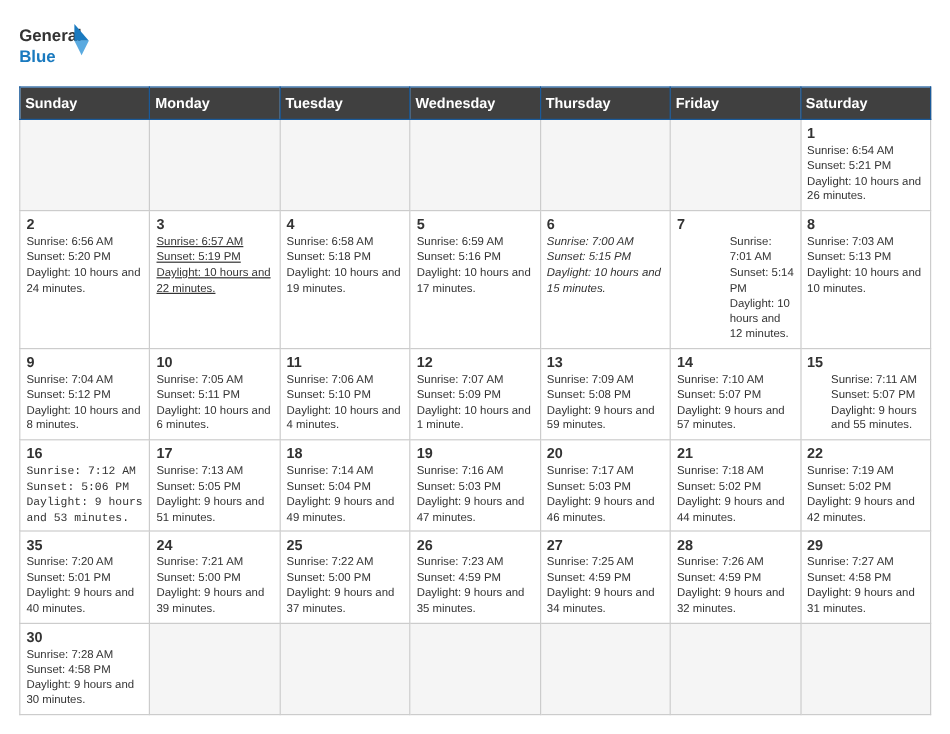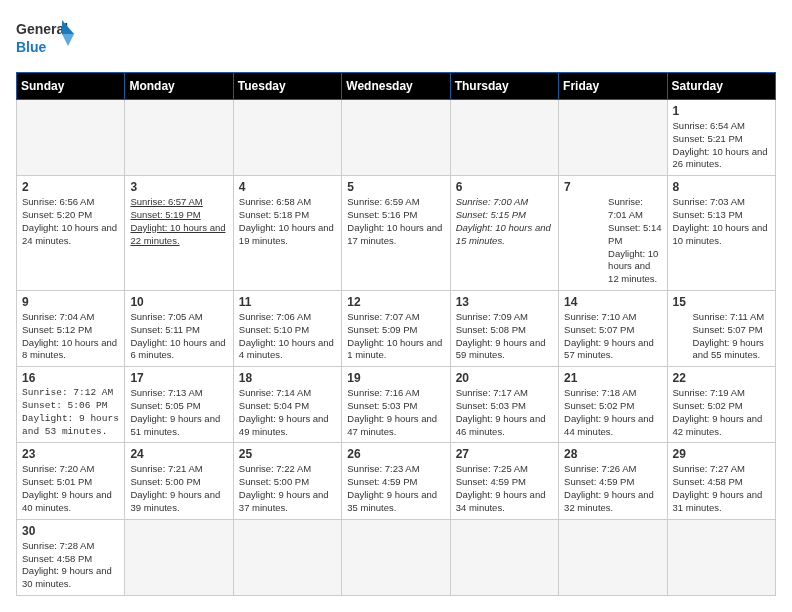--- a/index.html
+++ b/index.html
@@ -33,21 +33,21 @@
     .subtitle {
       font-size: 14px;
       color: #555;
     }
     .calendar {
       width: 100%;
       border-collapse: collapse;
       border: 1px solid #ccc;
     }
     .calendar th {
-      background: #000000;
+      background: #404040;
       color: #fff;
       font-size: 12px;
       font-weight: bold;
       padding: 6px 4px;
       text-align: left;
       border: 1px solid #1a5a9a;
     }
     .calendar td {
       width: calc(100% / 7);
       vertical-align: top;
@@ -245,21 +245,21 @@
         </td>
         <td>
           <div class="day-number">22</div>
           <div class="day-info" style="white-space: pre-line;">Sunrise: 7:19 AM
 Sunset: 5:02 PM
 Daylight: 9 hours and 42 minutes.</div>
         </td>
       </tr>
       <tr>
         <td>
-          <div class="day-number">23</div>
+          <div class="day-number">35</div>
           <div class="day-info" style="white-space: pre-line;">Sunrise: 7:20 AM
 Sunset: 5:01 PM
 Daylight: 9 hours and 40 minutes.</div>
         </td>
         <td>
           <div class="day-number">24</div>
           <div class="day-info" style="white-space: pre-line;">Sunrise: 7:21 AM
 Sunset: 5:00 PM
 Daylight: 9 hours and 39 minutes.</div>
         </td>

